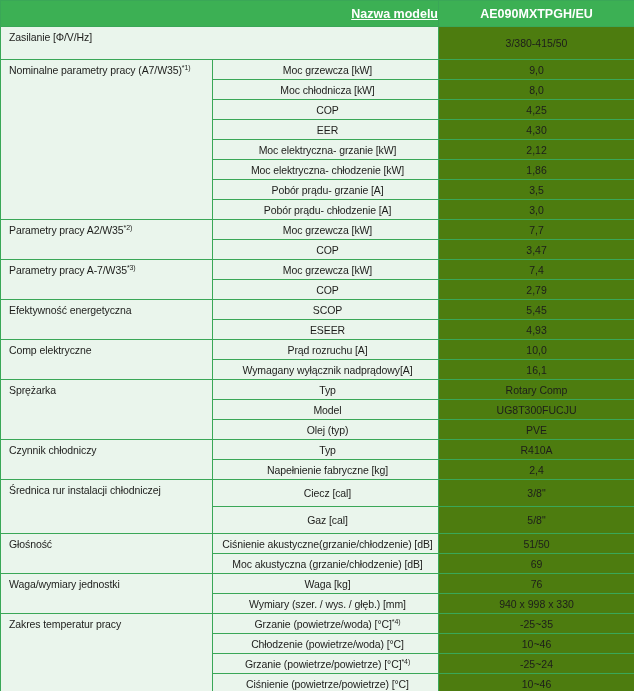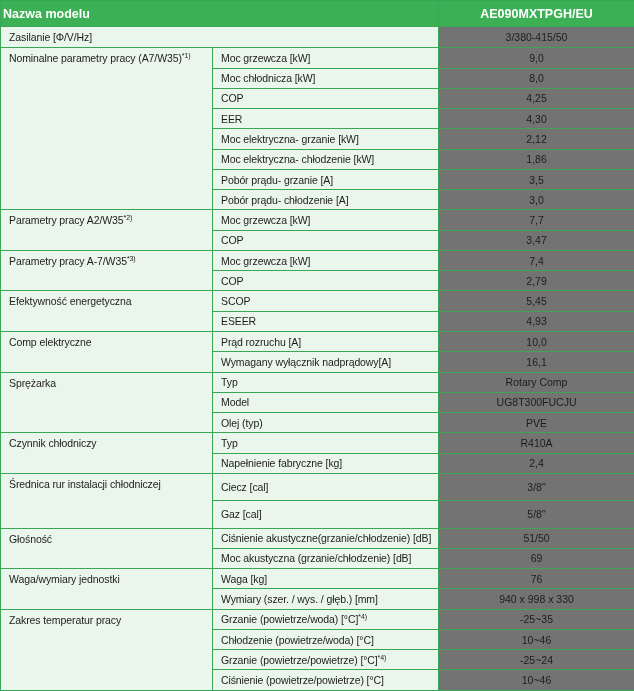--- a/index.html
+++ b/index.html
@@ -23,50 +23,51 @@
   }
   thead tr { height: 26px; }
   thead th {
     background: var(--brand-green, #3cb054);
     color: #ffffff;
     font-size: 12.5px;
     font-weight: bold;
     border-bottom: 2px solid #ffffff;
   }
   th.model-label {
-    text-align: left;
+    text-align: right;
     padding: 0 0 0 2px;
+    text-decoration: underline;
   }
   th.model-value {
     text-align: center;
     border-left: 2px solid #ffffff;
   }
   tbody tr { height: 20px; }
   tbody tr.tall { height: 27px; }
   td.cat {
     background: var(--light-green, #eaf5ec);
     color: #1d1d1b;
     font-size: 10.5px;
     text-align: left;
     vertical-align: top;
-    padding: 4px 4px 4px 8px;
+    padding: 4px 4px 16px 8px;
     letter-spacing: -0.1px;
   }
   td.param {
     background: var(--light-green, #eaf5ec);
     color: #1d1d1b;
     font-size: 10.5px;
-    text-align: left;
+    text-align: center;
     vertical-align: middle;
     padding: 1px 4px 1px 8px;
     letter-spacing: -0.1px;
     white-space: nowrap;
   }
   td.val {
-    background: #737373;
+    background: #4d7c0f;
     color: #1d1d1b;
     font-size: 10.5px;
     text-align: center;
     vertical-align: middle;
     padding: 1px 2px;
   }
   sup {
     font-size: 7px;
     line-height: 0;
   }

